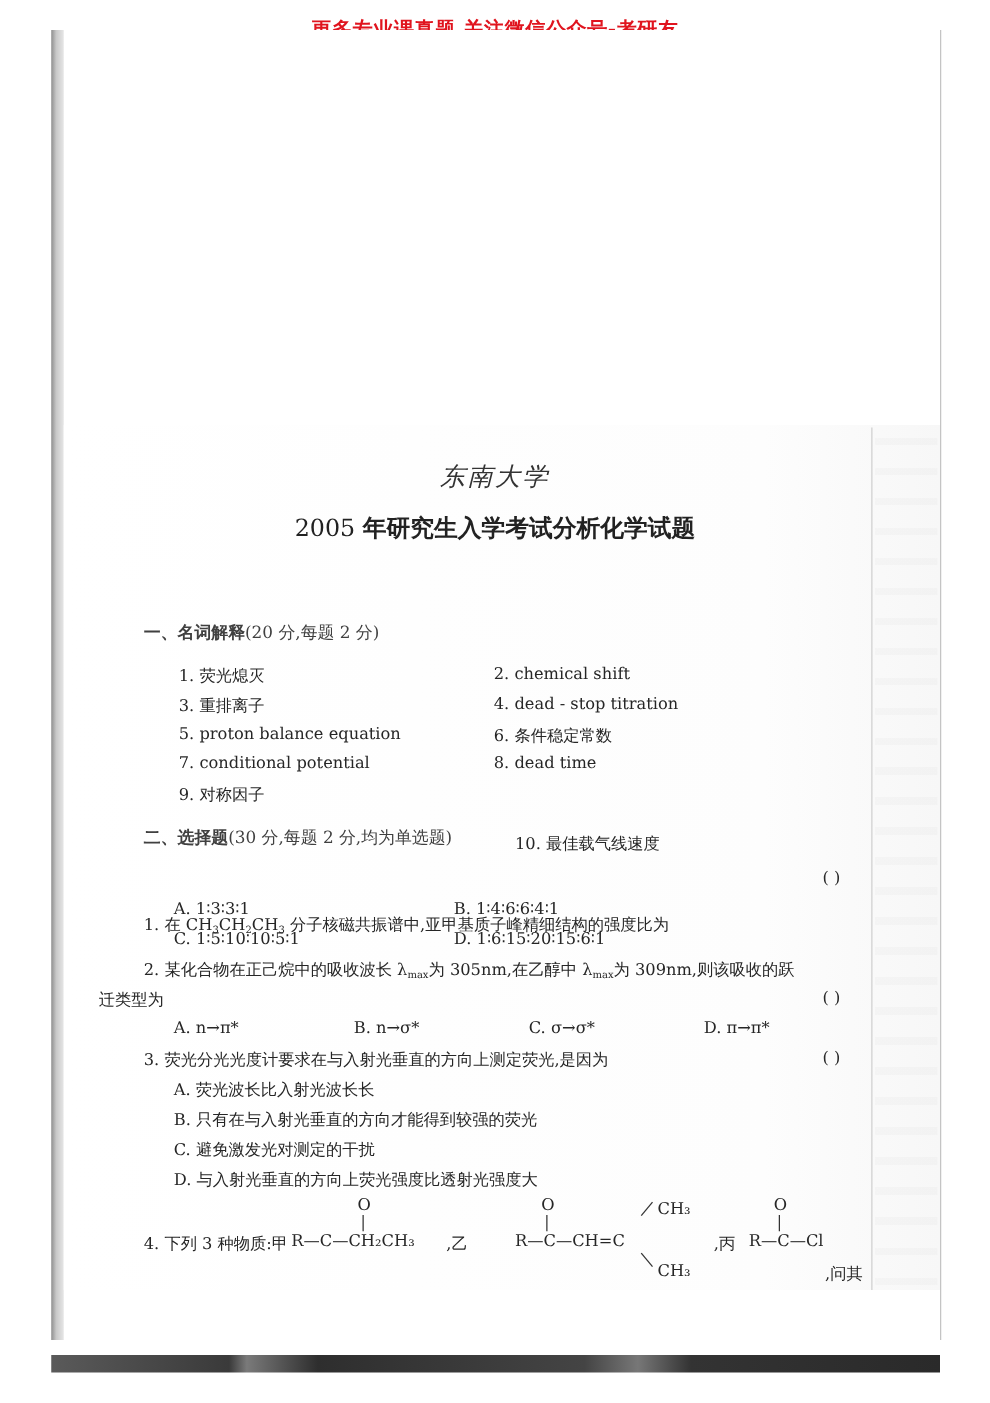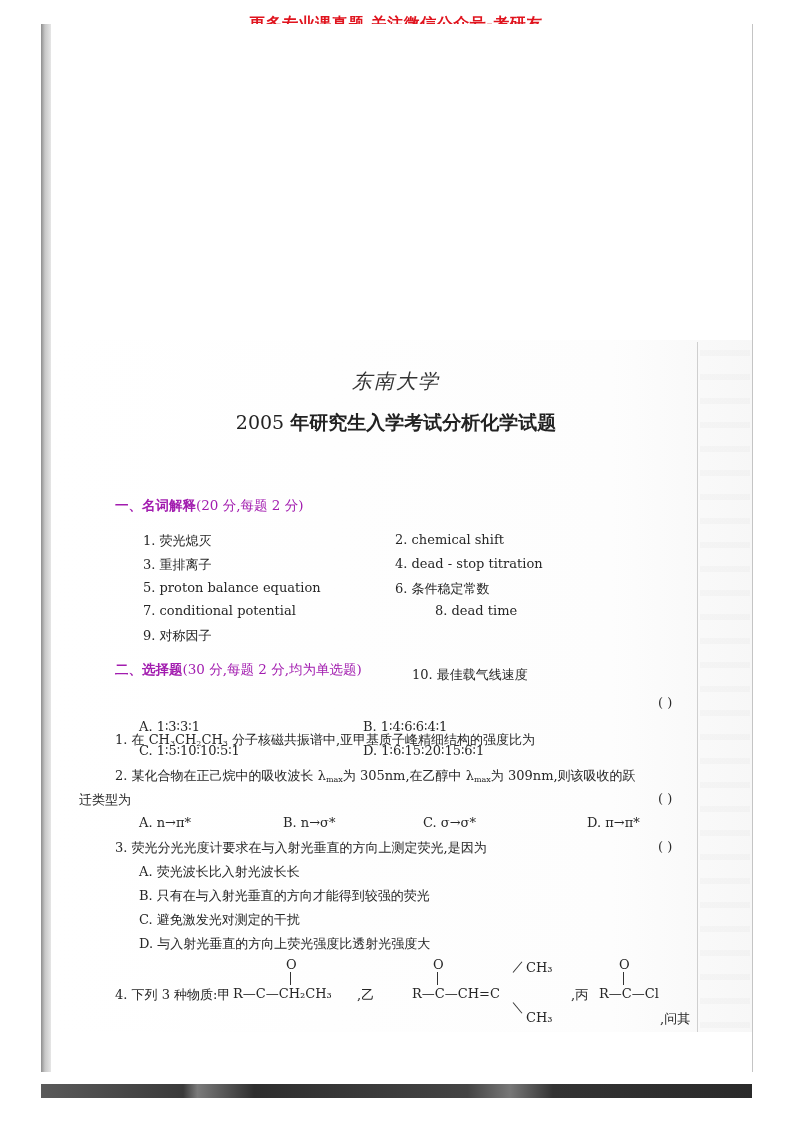--- a/index.html
+++ b/index.html
@@ -47,21 +47,21 @@
     .handwriting {
       position: absolute; top: 368px; left: 0; width: 792px; text-align: center;
       font-family: "DejaVu Sans", sans-serif; font-size: 20px; color: #333;
       font-style: italic; letter-spacing: 2px;
     }
     .title {
       position: absolute; top: 410px; left: 0; width: 792px; text-align: center;
       font-size: 19px; color: #222;
     }
     .title b { font-weight: bold; }
-    .section { font-weight: bold; font-size: 13.5px; color: #a21caf; }
+    .section { font-weight: bold; font-size: 13.5px; color: #404040; }
     .section span.note { font-weight: normal; }
     .q { font-size: 13px; color: #262626; }
     sub { font-size: 8px; vertical-align: -2px; }
     .paren { position: absolute; font-size: 13px; }
     .chem { position: absolute; font-size: 13px; color: #262626; white-space: nowrap; }
   </style>
 </head>
 <body>
 
 <div class="banner">更多专业课真题 关注微信公众号-考研友</div>
@@ -84,21 +84,21 @@
   <span>一、名词解释</span><span class="note">(20 分,每题 2 分)</span>
 </div>
 
 <div class="t q" style="left:143px; top:532px;"><span>1.</span> <span>荧光熄灭</span></div>
 <div class="t q" style="left:395px; top:532px;"><span>2.</span> <span>chemical shift</span></div>
 <div class="t q" style="left:143px; top:556px;"><span>3.</span> <span>重排离子</span></div>
 <div class="t q" style="left:395px; top:556px;"><span>4.</span> <span>dead - stop titration</span></div>
 <div class="t q" style="left:143px; top:580px;"><span>5.</span> <span>proton balance equation</span></div>
 <div class="t q" style="left:395px; top:580px;"><span>6.</span> <span>条件稳定常数</span></div>
 <div class="t q" style="left:143px; top:603px;"><span>7.</span> <span>conditional potential</span></div>
-<div class="t q" style="left:395px; top:603px;margin-left:40px;"><span>8.</span> <span>dead time</span></div>
+<div class="t q" style="left:395px; top:603px;"><span>8.</span> <span>dead time</span></div>
 <div class="t q" style="left:143px; top:627px;"><span>9.</span> <span>对称因子</span></div>
 <div class="t q" style="left:412px; top:627px;margin-top:39px;"><span>10.</span> <span>最佳载气线速度</span></div>
 
 <div class="t section" style="left:115px; top:661px;">
   <span>二、选择题</span><span class="note">(30 分,每题 2 分,均为单选题)</span>
 </div>
 
 <div class="t q" style="left:115px; top:695px;margin-top:36px;">
   <span>1. 在 </span><span>CH</span><sub>3</sub><span>CH</span><sub>2</sub><span>CH</span><sub>3</sub><span> 分子核磁共振谱中,亚甲基质子峰精细结构的强度比为</span>
 </div>
@@ -109,21 +109,21 @@
 <div class="t q" style="left:363px; top:743px;"><span>D.</span> <span>1∶6∶15∶20∶15∶6∶1</span></div>
 
 <div class="t q" style="left:115px; top:767px;">
   <span>2. 某化合物在正己烷中的吸收波长 λ</span><sub>max</sub><span>为 305nm,在乙醇中 λ</span><sub>max</sub><span>为 309nm,则该吸收的跃</span>
 </div>
 <div class="t q" style="left:79px; top:791px;">迁类型为</div>
 <div class="paren" style="left:658px; top:791px;">(     )</div>
 <div class="t q" style="left:139px; top:815px;"><span>A.</span> <span>n→π*</span></div>
 <div class="t q" style="left:283px; top:815px;"><span>B.</span> <span>n→σ*</span></div>
 <div class="t q" style="left:423px; top:815px;"><span>C.</span> <span>σ→σ*</span></div>
-<div class="t q" style="left:563px; top:815px;margin-left:24px;"><span>D.</span> <span>π→π*</span></div>
+<div class="t q" style="left:563px; top:815px;"><span>D.</span> <span>π→π*</span></div>
 
 <div class="t q" style="left:115px; top:839px;">3. 荧光分光光度计要求在与入射光垂直的方向上测定荧光,是因为</div>
 <div class="paren" style="left:658px; top:839px;">(     )</div>
 <div class="t q" style="left:139px; top:863px;"><span>A.</span> <span>荧光波长比入射光波长长</span></div>
 <div class="t q" style="left:139px; top:887px;"><span>B.</span> <span>只有在与入射光垂直的方向才能得到较强的荧光</span></div>
 <div class="t q" style="left:139px; top:911px;"><span>C.</span> <span>避免激发光对测定的干扰</span></div>
 <div class="t q" style="left:139px; top:935px;"><span>D.</span> <span>与入射光垂直的方向上荧光强度比透射光强度大</span></div>
 
 <div class="chem" style="left:115px; top:986px;">4. 下列 3 种物质:甲</div>
 <div class="chem" style="left:233px; top:986px;">R—C—CH₂CH₃</div>

